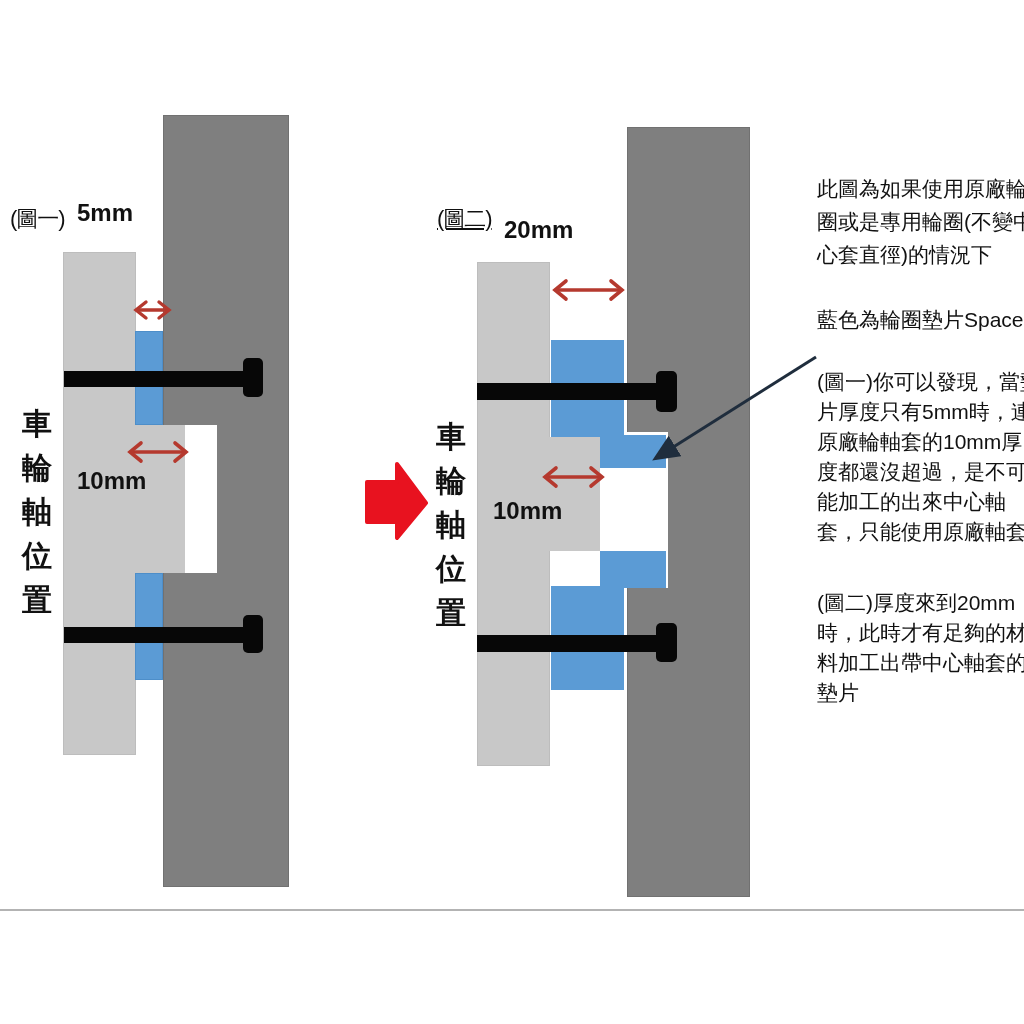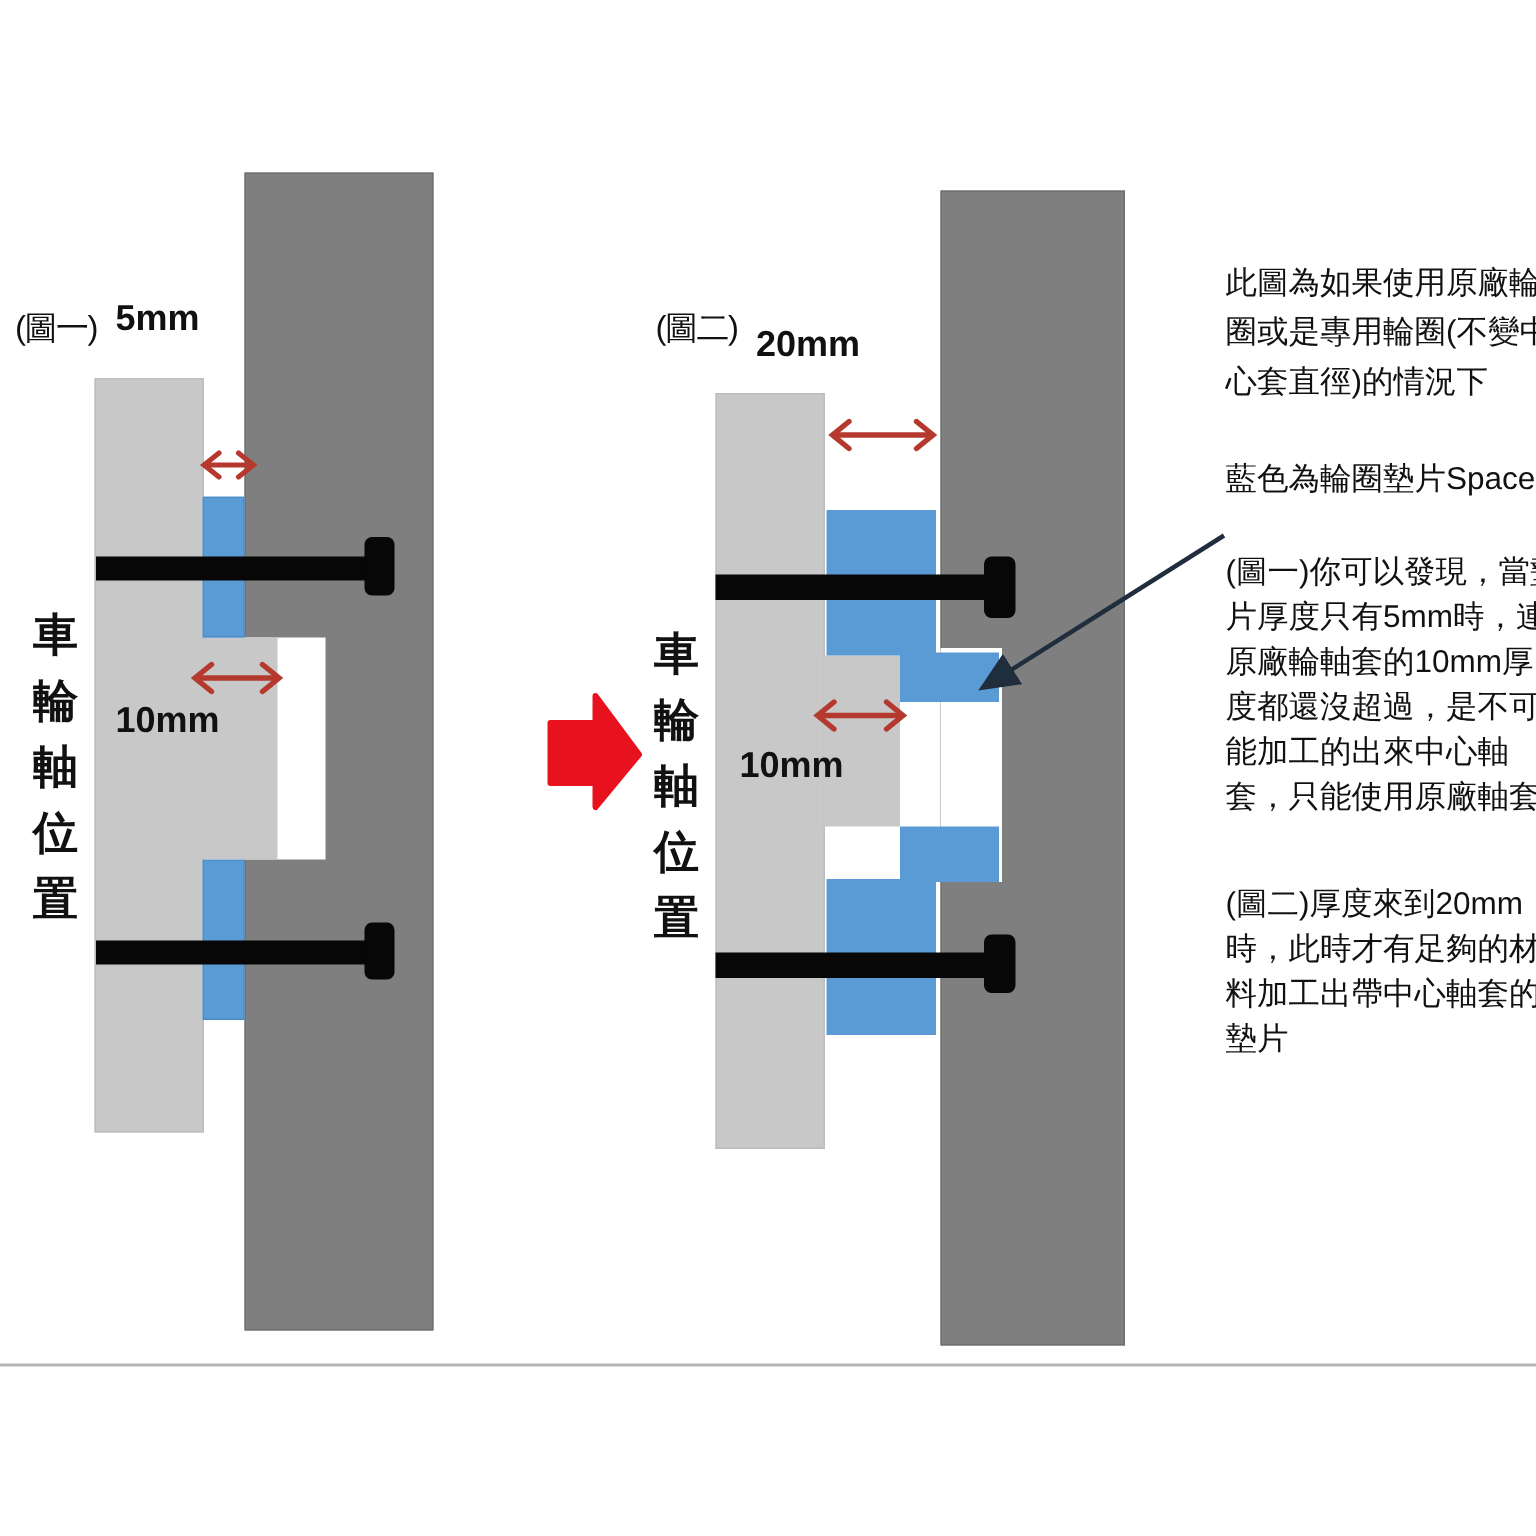--- a/index.html
+++ b/index.html
@@ -60,21 +60,21 @@
   <div class="abs wheel-step" style="left:549px;top:437px;width:51px;height:114px;"></div>
   <div class="abs spacer" style="left:551px;top:340px;width:73px;height:97px;"></div>
   <div class="abs spacer" style="left:600px;top:435px;width:66px;height:33px;"></div>
   <div class="abs spacer" style="left:600px;top:551px;width:66px;height:37px;"></div>
   <div class="abs spacer" style="left:551px;top:586px;width:73px;height:104px;"></div>
   <div class="abs bolt-shaft" style="left:477px;top:383px;width:182px;height:17px;"></div>
   <div class="abs bolt-head" style="left:656px;top:371px;width:21px;height:41px;"></div>
   <div class="abs bolt-shaft" style="left:477px;top:635px;width:182px;height:17px;"></div>
   <div class="abs bolt-head" style="left:656px;top:623px;width:21px;height:39px;"></div>
 
-  <div class="abs fig-label" style="left:437px;top:207px;">(圖二)</div>
+  <div class="abs fig-label" style="left:437px;top:207px;text-decoration:underline;">(圖二)</div>
   <div class="abs mm-big" style="left:504px;top:217px;">20mm</div>
   <div class="abs mm-big" style="left:493px;top:498px;">10mm</div>
 
   <div class="abs axis-col" style="left:434px;top:421px;">
     <span>車</span>
     <span>輪</span>
     <span>軸</span>
     <span>位</span>
     <span>置</span>
   </div>

